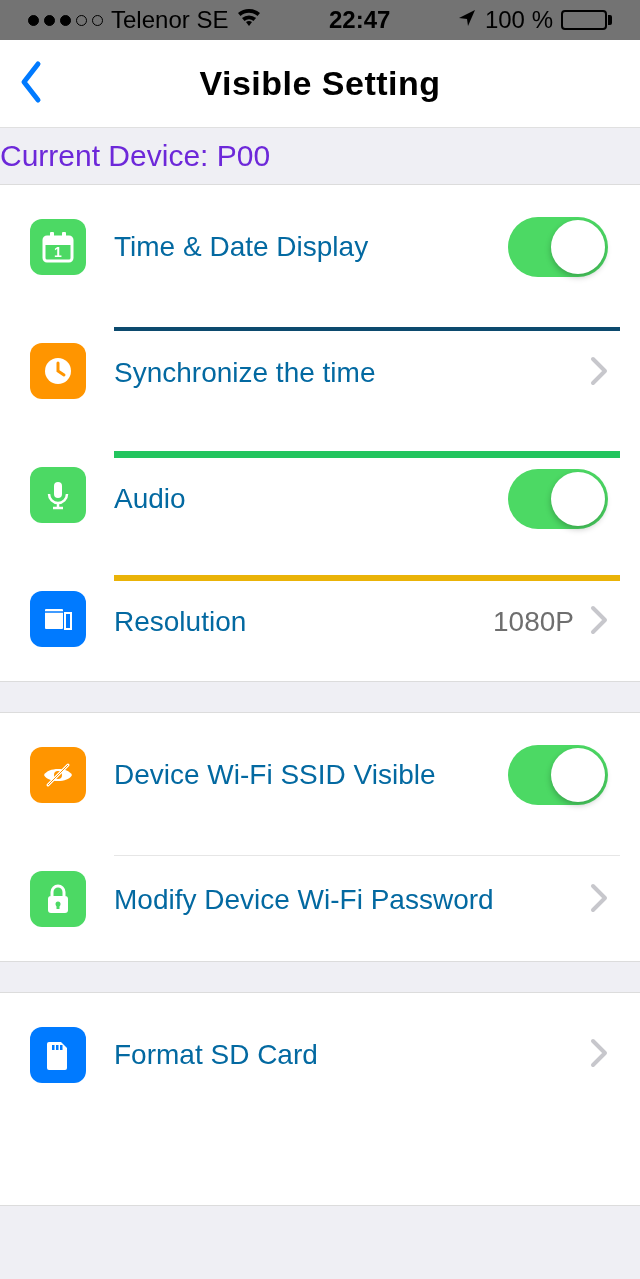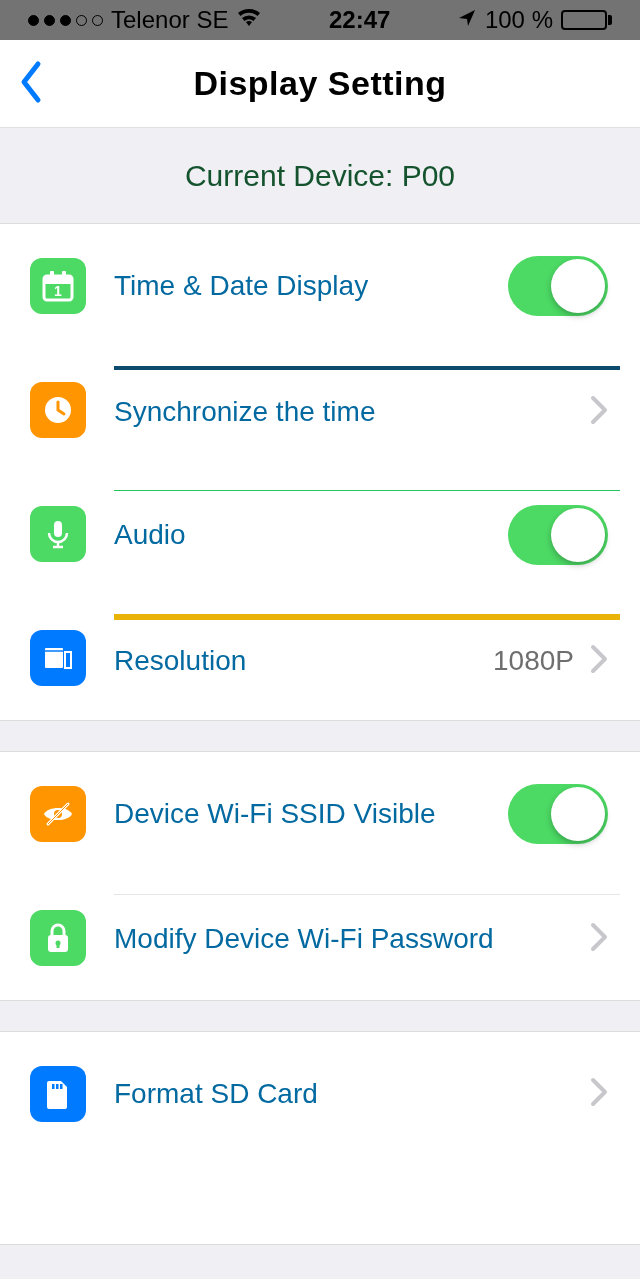--- a/index.html
+++ b/index.html
@@ -12,21 +12,21 @@
   .signal-dots .dot.full { background: #000; }
   .battery { display: flex; align-items: center; }
   .battery-body { width: 46px; height: 20px; border: 2px solid #000; border-radius: 4px; padding: 2px; }
   .battery-fill { width: 100%; height: 100%; background: #000; border-radius: 1px; }
   .battery-tip { width: 4px; height: 10px; background: #000; border-radius: 0 2px 2px 0; margin-left: 1px; }
   
   .nav { height: 88px; display: flex; align-items: center; justify-content: center; position: relative; background: #fff; border-bottom: 1px solid #e0e0e0; }
   .nav-back { position: absolute; left: 18px; top: 50%; transform: translateY(-50%); }
   .nav-title { font-size: 34px; font-weight: 700; letter-spacing: 0.5px; }
   
-  .device-header { height: 96px; background: #efeff4; display: flex; align-items: center; justify-content: center; font-size: 30px; color: #14532d; border-bottom: 1px solid #dcdcdc; }
+  .device-header { height: 57px; background: #efeff4; display: flex; align-items: center; font-size: 30px; color: #6d28d9; border-bottom: 1px solid #dcdcdc; }
   .device-label { font-weight: 500; }
   
   .group { background: #fff; border-top: 1px solid #dcdcdc; border-bottom: 1px solid #dcdcdc; }
   .group + .group { margin-top: 30px; }
   .row { display: flex; align-items: center; padding: 18px 20px 18px 30px; min-height: 88px; }
   .row + .row .row-inner { border-top: 1px solid #e6e6e6; }
   .row-inner { display: flex; align-items: center; flex: 1; min-height: 88px; margin-left: 28px; padding-right: 12px; }
   .row .icon { width: 56px; height: 56px; border-radius: 12px; display: flex; align-items: center; justify-content: center; flex-shrink: 0; }
   .row .label { flex: 1; font-size: 28px; color: #0369a1; }
   .row .value { font-size: 28px; color: #6e6e6e; margin-right: 16px; }
@@ -73,21 +73,21 @@
     </span>
   </div>
 </div>
 
 <div class="nav">
   <div class="nav-back">
     <svg width="26" height="44" viewBox="0 0 26 44">
         <polyline points="20,4 6,22 20,40" fill="none" stroke="#007aff" stroke-width="5" stroke-linecap="round" stroke-linejoin="round"></polyline>
       </svg>
   </div>
-  <div class="nav-title">Display Setting</div>
+  <div class="nav-title">Visible Setting</div>
 </div>
 
 <div class="device-header">
   <span class="device-label">Current Device: P00</span>
 </div>
 
 <div class="group" style="border-top:none;">
 
   <div class="row">
     <div class="icon bg-green">
@@ -126,21 +126,21 @@
 
   <div class="row">
     <div class="icon bg-green">
       <svg width="34" height="34" viewBox="0 0 34 34">
           <rect x="13" y="4" width="8" height="16" rx="4" fill="#fff"></rect>
           <path d="M8 16 a9 9 0 0 0 18 0" stroke="#fff" stroke-width="2.5" fill="none"></path>
           <line x1="17" y1="25" x2="17" y2="30" stroke="#fff" stroke-width="2.5"></line>
           <line x1="12" y1="30" x2="22" y2="30" stroke="#fff" stroke-width="2.5"></line>
         </svg>
     </div>
-    <div class="row-inner" style="border-top:1px solid #22c55e;gap:8px;">
+    <div class="row-inner" style="border-top:7px solid #22c55e;gap:8px;">
       <div class="label">Audio</div>
       <div class="toggle">
           <div class="knob"></div>
         </div>
     </div>
   </div>
 
   <div class="row">
     <div class="icon bg-blue">
       <svg width="34" height="34" viewBox="0 0 34 34">

